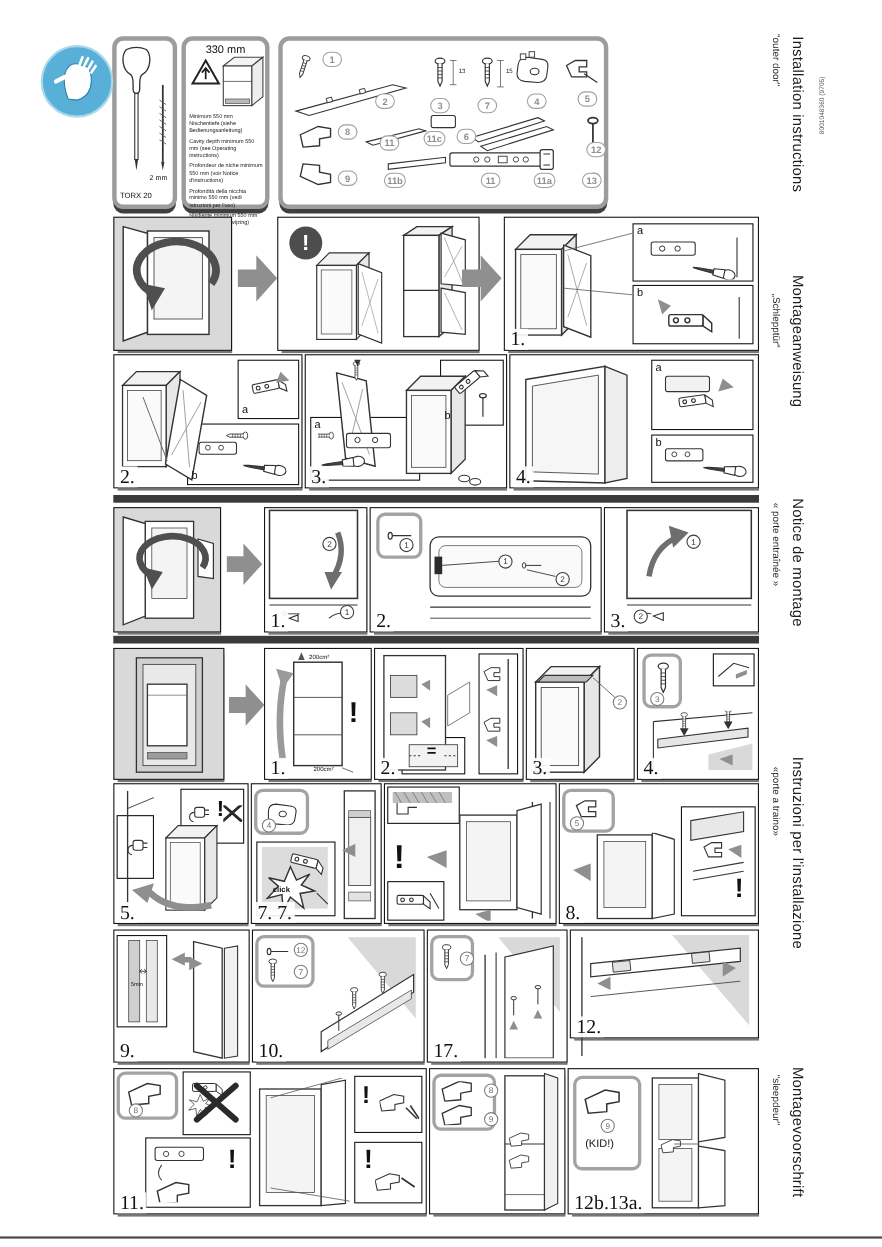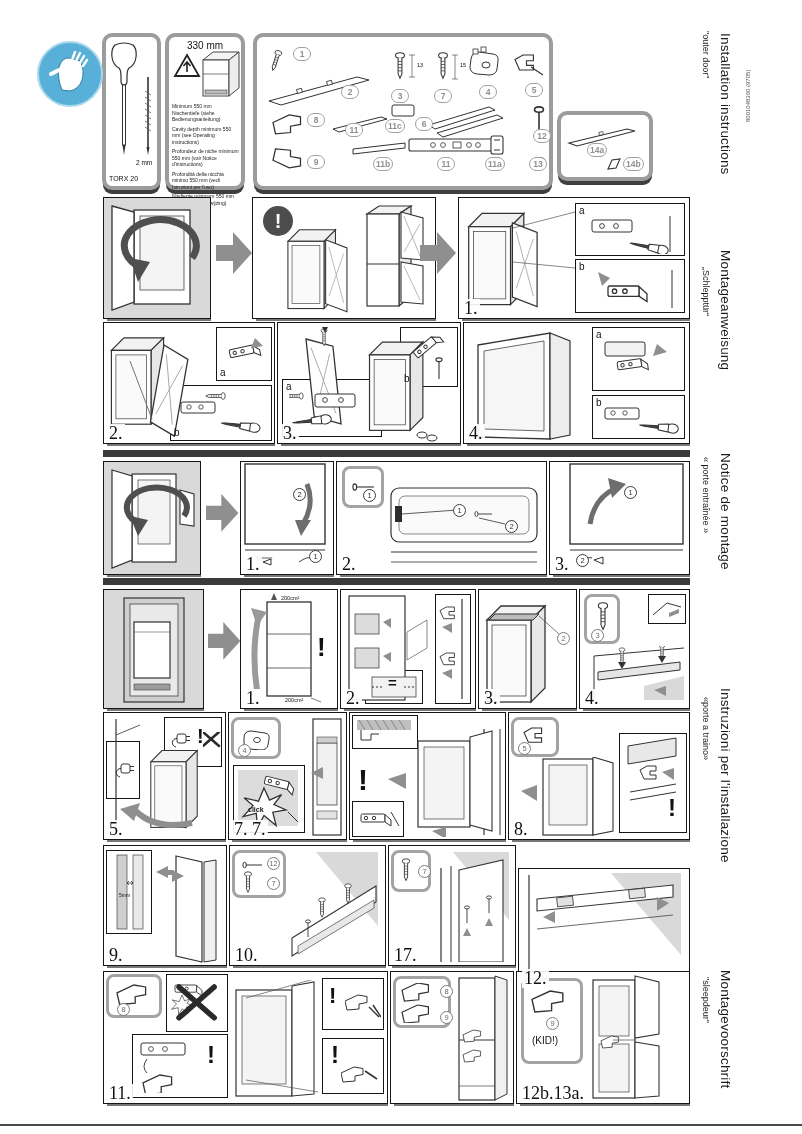--- a/index.html
+++ b/index.html
@@ -208,37 +208,26 @@
     <span class="bubble" style="left:134px;top:52px">3</span>
     <span class="bubble" style="left:177px;top:52px">7</span>
     <span class="bubble" style="left:222px;top:48px">4</span>
     <span class="bubble" style="left:268px;top:46px">5</span>
     <span class="bubble" style="left:50px;top:76px">8</span>
     <span class="bubble" style="left:88px;top:86px">11</span>
     <span class="bubble" style="left:128px;top:82px">11c</span>
     <span class="bubble" style="left:158px;top:80px">6</span>
     <span class="bubble" style="left:276px;top:92px">12</span>
     <span class="bubble" style="left:50px;top:118px">9</span>
-    <span class="bubble" style="left:116px;top:120px">11b</span>
+    <span class="bubble" style="left:92px;top:120px">11b</span>
     <span class="bubble" style="left:180px;top:120px">11</span>
     <span class="bubble" style="left:228px;top:120px">11a</span>
     <span class="bubble" style="left:272px;top:120px">13</span>
   </div>
 
-  <div class="rpanel" style="left:557px;top:111px;width:96px;height:70px">
-    <svg class="art" style="left:6px;top:8px" width="76" height="28">
-      <polygon points="2,20 60,6 68,8 10,23" fill="#fff" stroke="#333" stroke-width="1.1"></polygon>
-      <rect x="32" y="9" width="4" height="3" fill="#fff" stroke="#333" stroke-width=".7" transform="rotate(-12 34 10)"></rect>
-    </svg>
-    <span class="bubble" style="left:26px;top:28px">14a</span>
-    <svg class="art" style="left:44px;top:42px" width="18" height="16">
-      <polygon points="3,12 7,3 15,2 11,11" fill="#fff" stroke="#333" stroke-width="1.1"></polygon>
-    </svg>
-    <span class="bubble" style="left:62px;top:42px">14b</span>
-  </div>
 
   <div class="panel gray" style="left:103px;top:197px;width:108px;height:122px">
     <svg class="art" style="left:0;top:0" width="104" height="118">
       <rect x="30" y="12" width="56" height="94" fill="#fff" stroke="#333" stroke-width="1.3"></rect>
       <rect x="36" y="18" width="44" height="74" fill="#f4f4f4" stroke="#444" stroke-width=".8"></rect>
       <polygon points="8,8 30,14 30,104 8,112" fill="#fff" stroke="#333" stroke-width="1.3"></polygon>
       <path d="M88,60 A36,26 0 1 0 38,70" stroke="#4f4f4f" stroke-width="7" fill="none"></path>
       <polygon points="26,60 46,64 34,84" fill="#4f4f4f"></polygon>
     </svg>
   </div>
@@ -707,21 +696,21 @@
       <line x1="18" y1="16" x2="18" y2="112" stroke="#333" stroke-width="1"></line>
       <polygon points="26,20 70,10 70,112 26,112" fill="#fff" stroke="#333" stroke-width="1.1"></polygon>
       <use href="#pinV" transform="translate(34,56) scale(.9)"></use>
       <polygon points="30,86 38,86 34,78" fill="#8f8f8f"></polygon>
       <use href="#pinV" transform="translate(56,46) scale(.9)"></use>
       <polygon points="52,76 60,76 56,68" fill="#8f8f8f"></polygon>
     </svg>
     <span class="step">17.</span>
   </div>
 
-  <div class="panel" style="left:518px;top:868px;width:172px;height:121px">
+  <div class="panel" style="left:518px;top:845px;width:172px;height:99px">
     <svg class="art" style="left:2px;top:2px" width="164" height="114">
       <polygon points="90,2 160,2 160,84" fill="#d9d9d9"></polygon>
       <line x1="8" y1="4" x2="8" y2="112" stroke="#333" stroke-width="1.2"></line>
       <polygon points="16,28 152,14 152,26 16,40" fill="#fff" stroke="#333" stroke-width="1.1"></polygon>
       <rect x="36" y="26" width="16" height="9" fill="#e2e2e2" stroke="#333" stroke-width=".8" transform="rotate(-6 44 30)"></rect>
       <rect x="108" y="18" width="16" height="9" fill="#e2e2e2" stroke="#333" stroke-width=".8" transform="rotate(-6 116 22)"></rect>
       <polygon points="22,46 34,40 34,52" fill="#8f8f8f"></polygon>
       <polygon points="148,32 136,26 136,40" fill="#8f8f8f"></polygon>
       <line x1="16" y1="58" x2="152" y2="44" stroke="#444" stroke-width=".8"></line>
     </svg>

